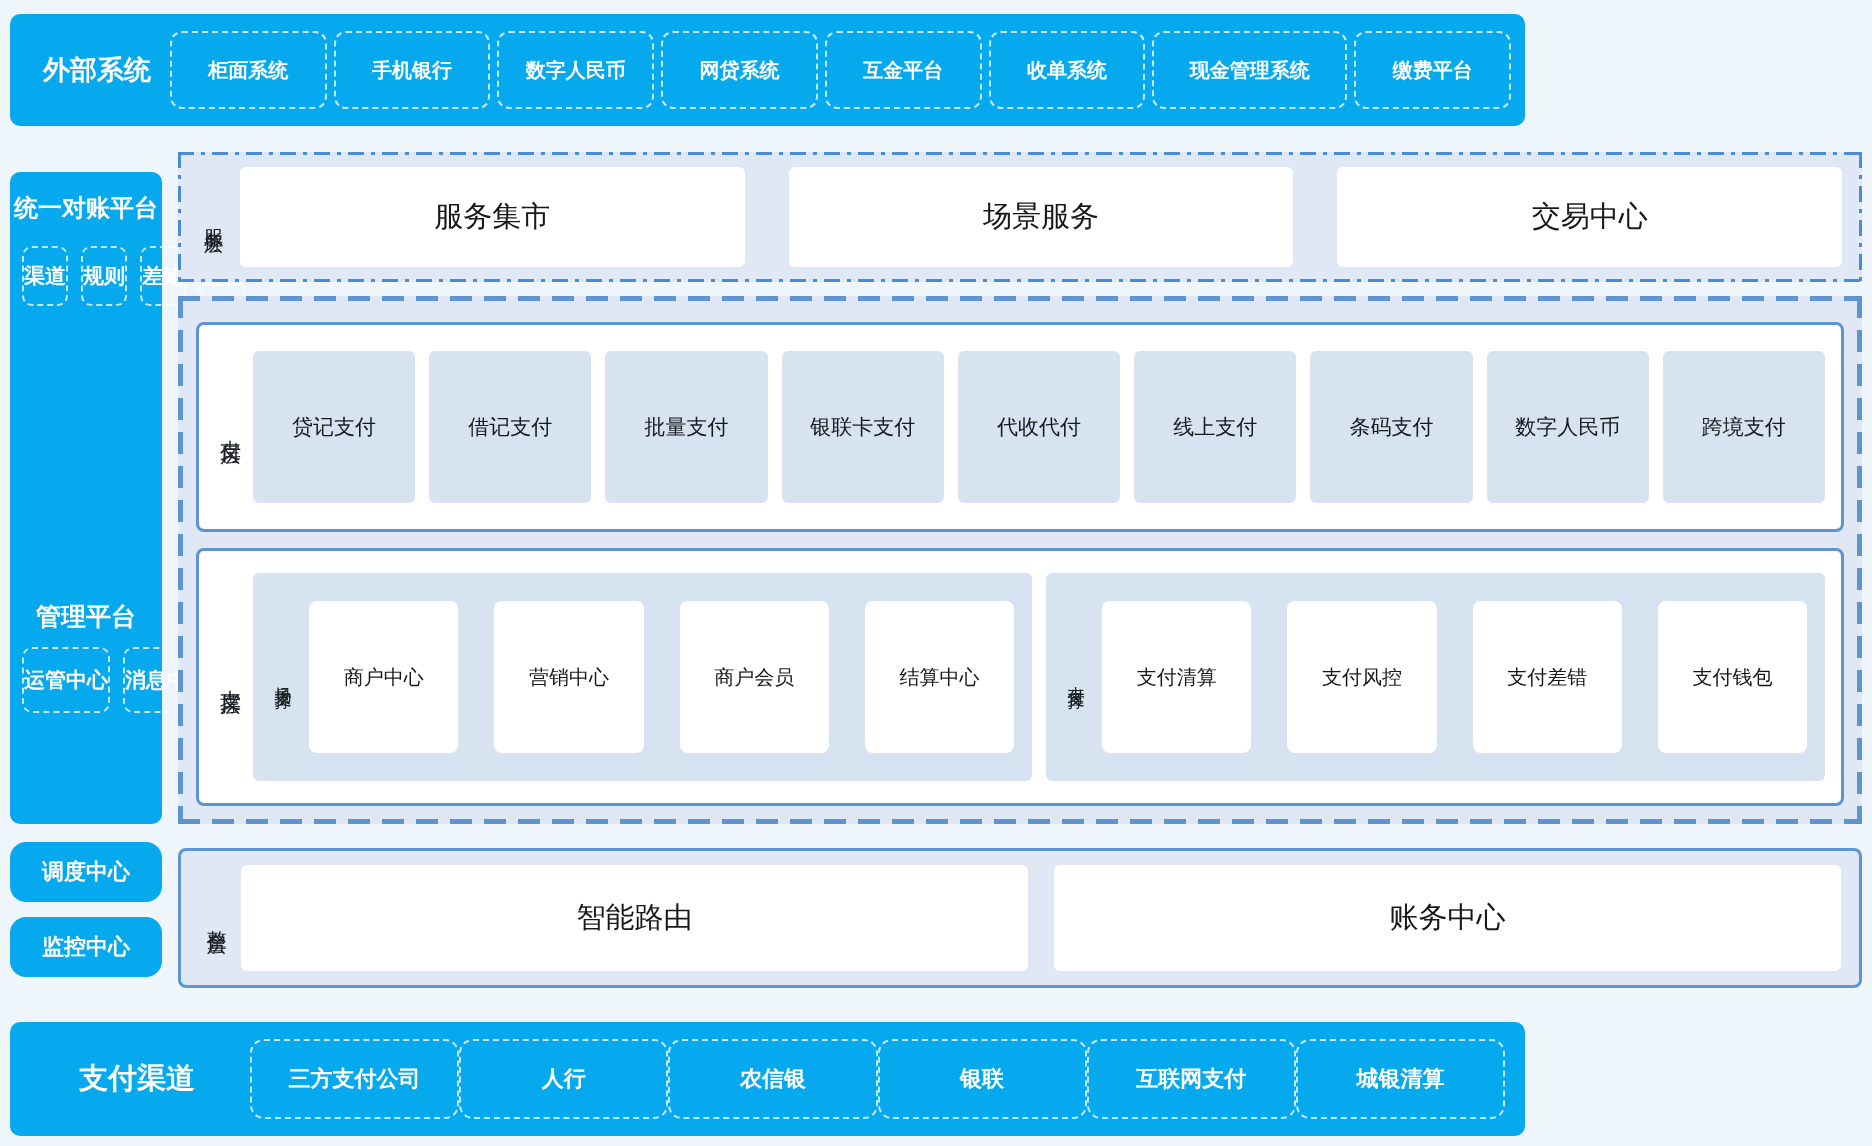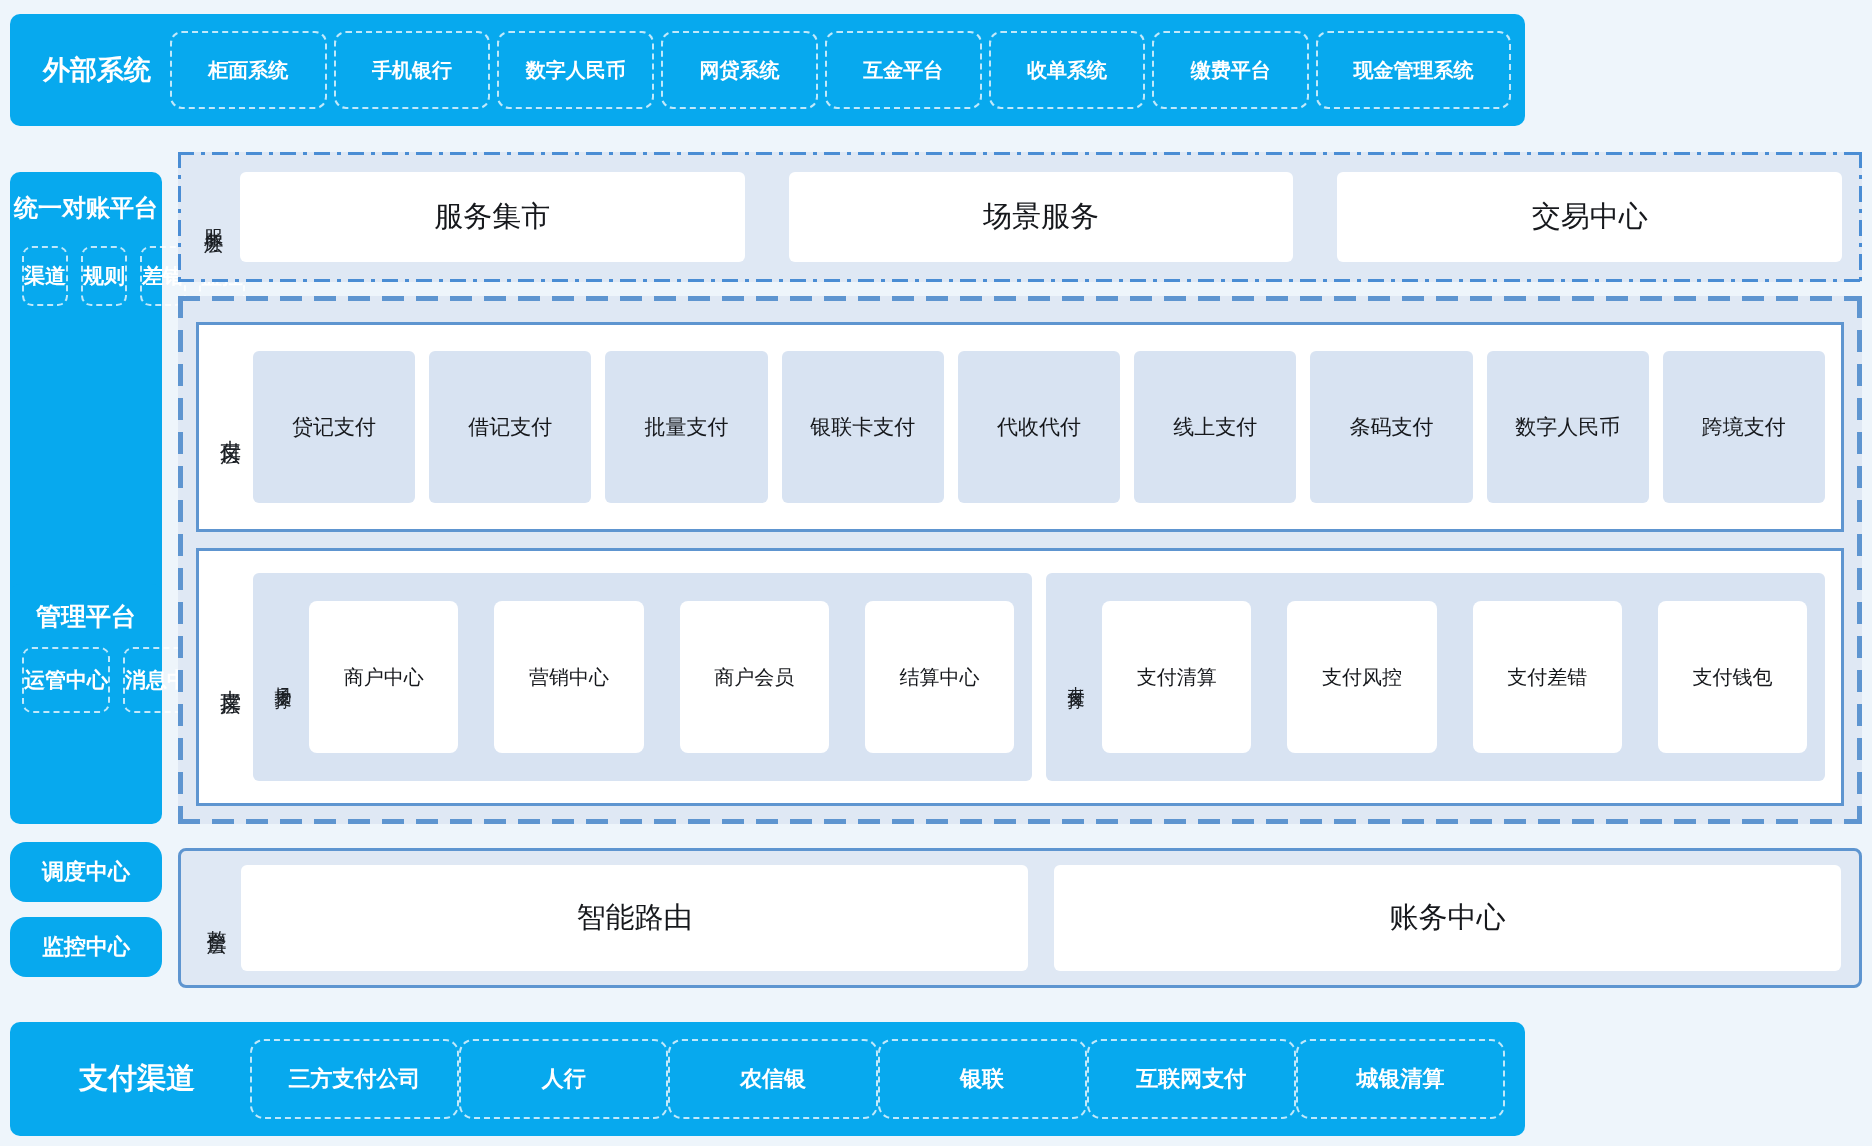--- a/index.html
+++ b/index.html
@@ -71,21 +71,21 @@
     background-image:
       repeating-linear-gradient(90deg,var(--dashdot,#4a8dd4) 0 16px,transparent 16px 23px,var(--dashdot,#4a8dd4) 23px 27px,transparent 27px 34px),
       repeating-linear-gradient(90deg,var(--dashdot,#4a8dd4) 0 16px,transparent 16px 23px,var(--dashdot,#4a8dd4) 23px 27px,transparent 27px 34px),
       repeating-linear-gradient(180deg,var(--dashdot,#4a8dd4) 0 16px,transparent 16px 23px,var(--dashdot,#4a8dd4) 23px 27px,transparent 27px 34px),
       repeating-linear-gradient(180deg,var(--dashdot,#4a8dd4) 0 16px,transparent 16px 23px,var(--dashdot,#4a8dd4) 23px 27px,transparent 27px 34px);
     background-size:100% 3px,100% 3px,3px 100%,3px 100%;
     background-position:0 0,0 100%,0 0,100% 0;
     background-repeat:no-repeat;
   }
   .service-layer .vwrap{width:52px;font-size:20px;}
-  .service-layer .row{flex:1;display:flex;gap:44px;height:90px;}
+  .service-layer .row{flex:1;display:flex;gap:44px;height:100px;}
   .white-box{
     background:#fff;border-radius:6px;display:flex;align-items:center;
     justify-content:center;color:#16181c;
   }
   .service-layer .white-box{flex:1;font-size:29px;}
 
   
   .mid-dashed{
     position:absolute;left:178px;top:296px;width:1684px;height:528px;
     box-sizing:border-box;padding:26px 18px 18px;
@@ -94,21 +94,21 @@
       repeating-linear-gradient(90deg,var(--panel-border,#5e95d0) 0 22px,transparent 22px 34px),
       repeating-linear-gradient(90deg,var(--panel-border,#5e95d0) 0 22px,transparent 22px 34px),
       repeating-linear-gradient(180deg,var(--panel-border,#5e95d0) 0 22px,transparent 22px 34px),
       repeating-linear-gradient(180deg,var(--panel-border,#5e95d0) 0 22px,transparent 22px 34px);
     background-size:100% 5px,100% 5px,5px 100%,5px 100%;
     background-position:0 0,0 100%,0 0,100% 0;
     background-repeat:no-repeat;
   }
   .layer-box{
     background:#fff;border:3px solid var(--panel-border,#5e95d0);
-    border-radius:0;box-sizing:border-box;display:flex;padding:12px 16px 12px 10px;text-align:right;
+    border-radius:8px;box-sizing:border-box;display:flex;padding:12px 16px 12px 10px;text-align:right;
   }
   .payment-layer{height:210px;margin-bottom:16px;}
   .payment-layer .vwrap{width:44px;font-size:21px;}
   .payment-layer .row{flex:1;display:flex;gap:14px;margin:14px 0;}
   .tile{
     flex:1;background:var(--item-bg,#d8e3f2);border-radius:6px;
     display:flex;align-items:center;justify-content:center;font-size:21px;
   }
   .support-layer{height:258px;}
   .support-layer > .vwrap{width:44px;font-size:21px;}
@@ -138,22 +138,22 @@
 
 <div class="hbar top-bar blue">
   <div class="bar-title">外部系统</div>
   <div class="bar-items">
     <div class="dashed-pill">柜面系统</div>
     <div class="dashed-pill">手机银行</div>
     <div class="dashed-pill">数字人民币</div>
     <div class="dashed-pill">网贷系统</div>
     <div class="dashed-pill">互金平台</div>
     <div class="dashed-pill">收单系统</div>
+    <div class="dashed-pill wide">现金管理系统</div>
     <div class="dashed-pill">缴费平台</div>
-    <div class="dashed-pill wide">现金管理系统</div>
   </div>
 </div>
 
 <div class="left-panel panel-recon blue">
   <div class="panel-title">统一对账平台</div>
   <div class="panel-items">
     <div class="dashed-pill">渠道</div>
     <div class="dashed-pill">规则</div>
     <div class="dashed-pill">差错</div>
     <div class="dashed-pill">监控</div>

